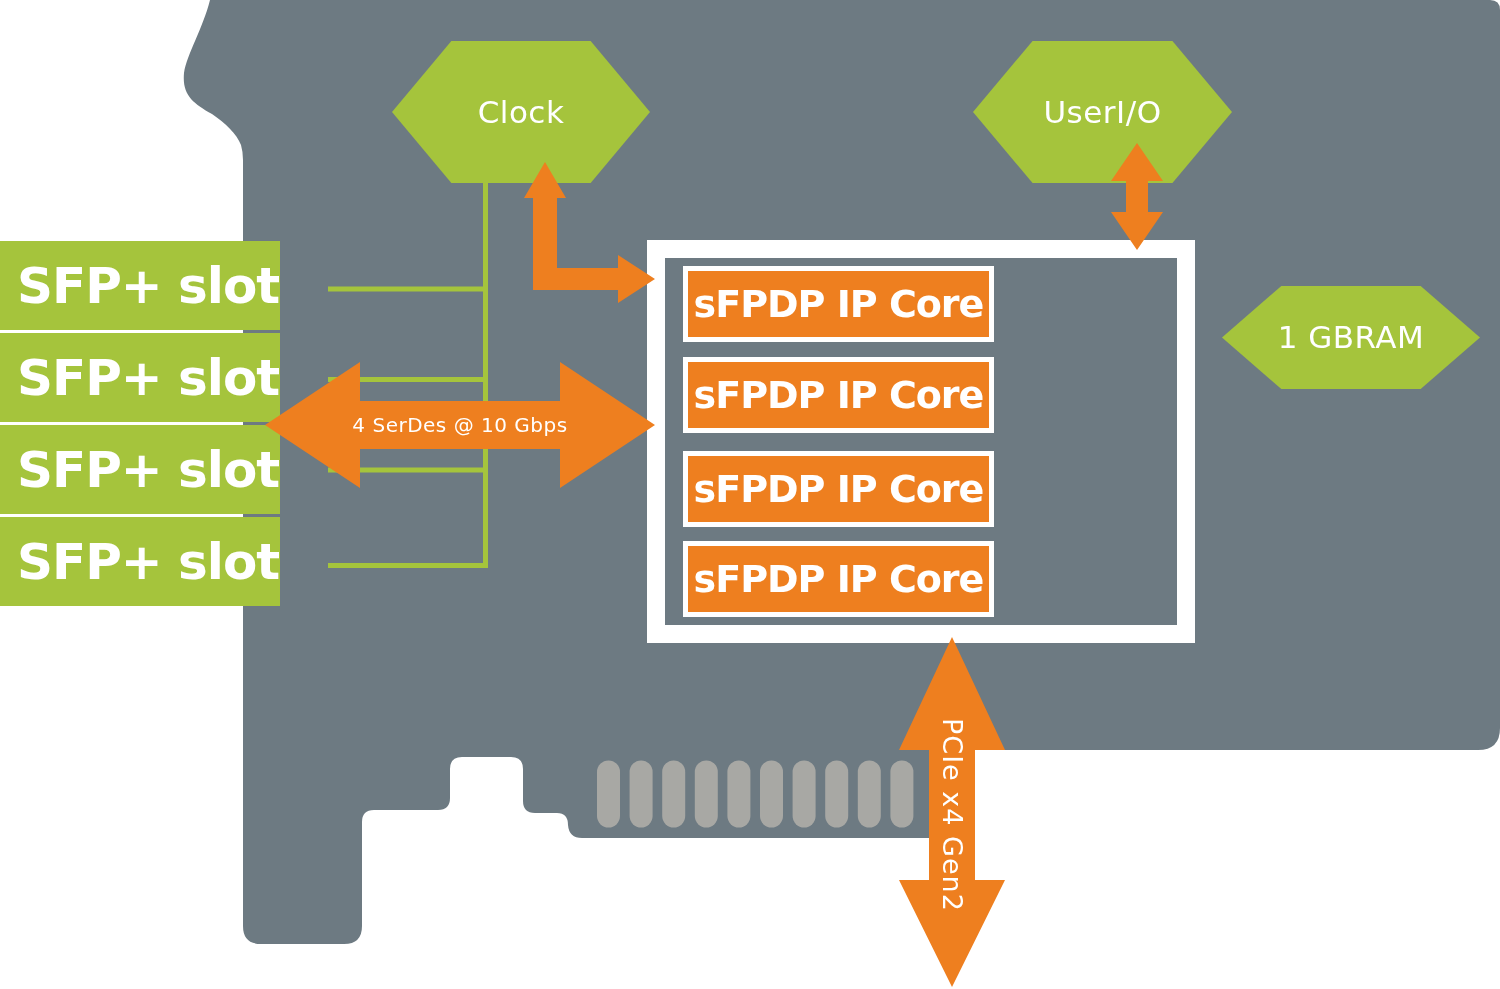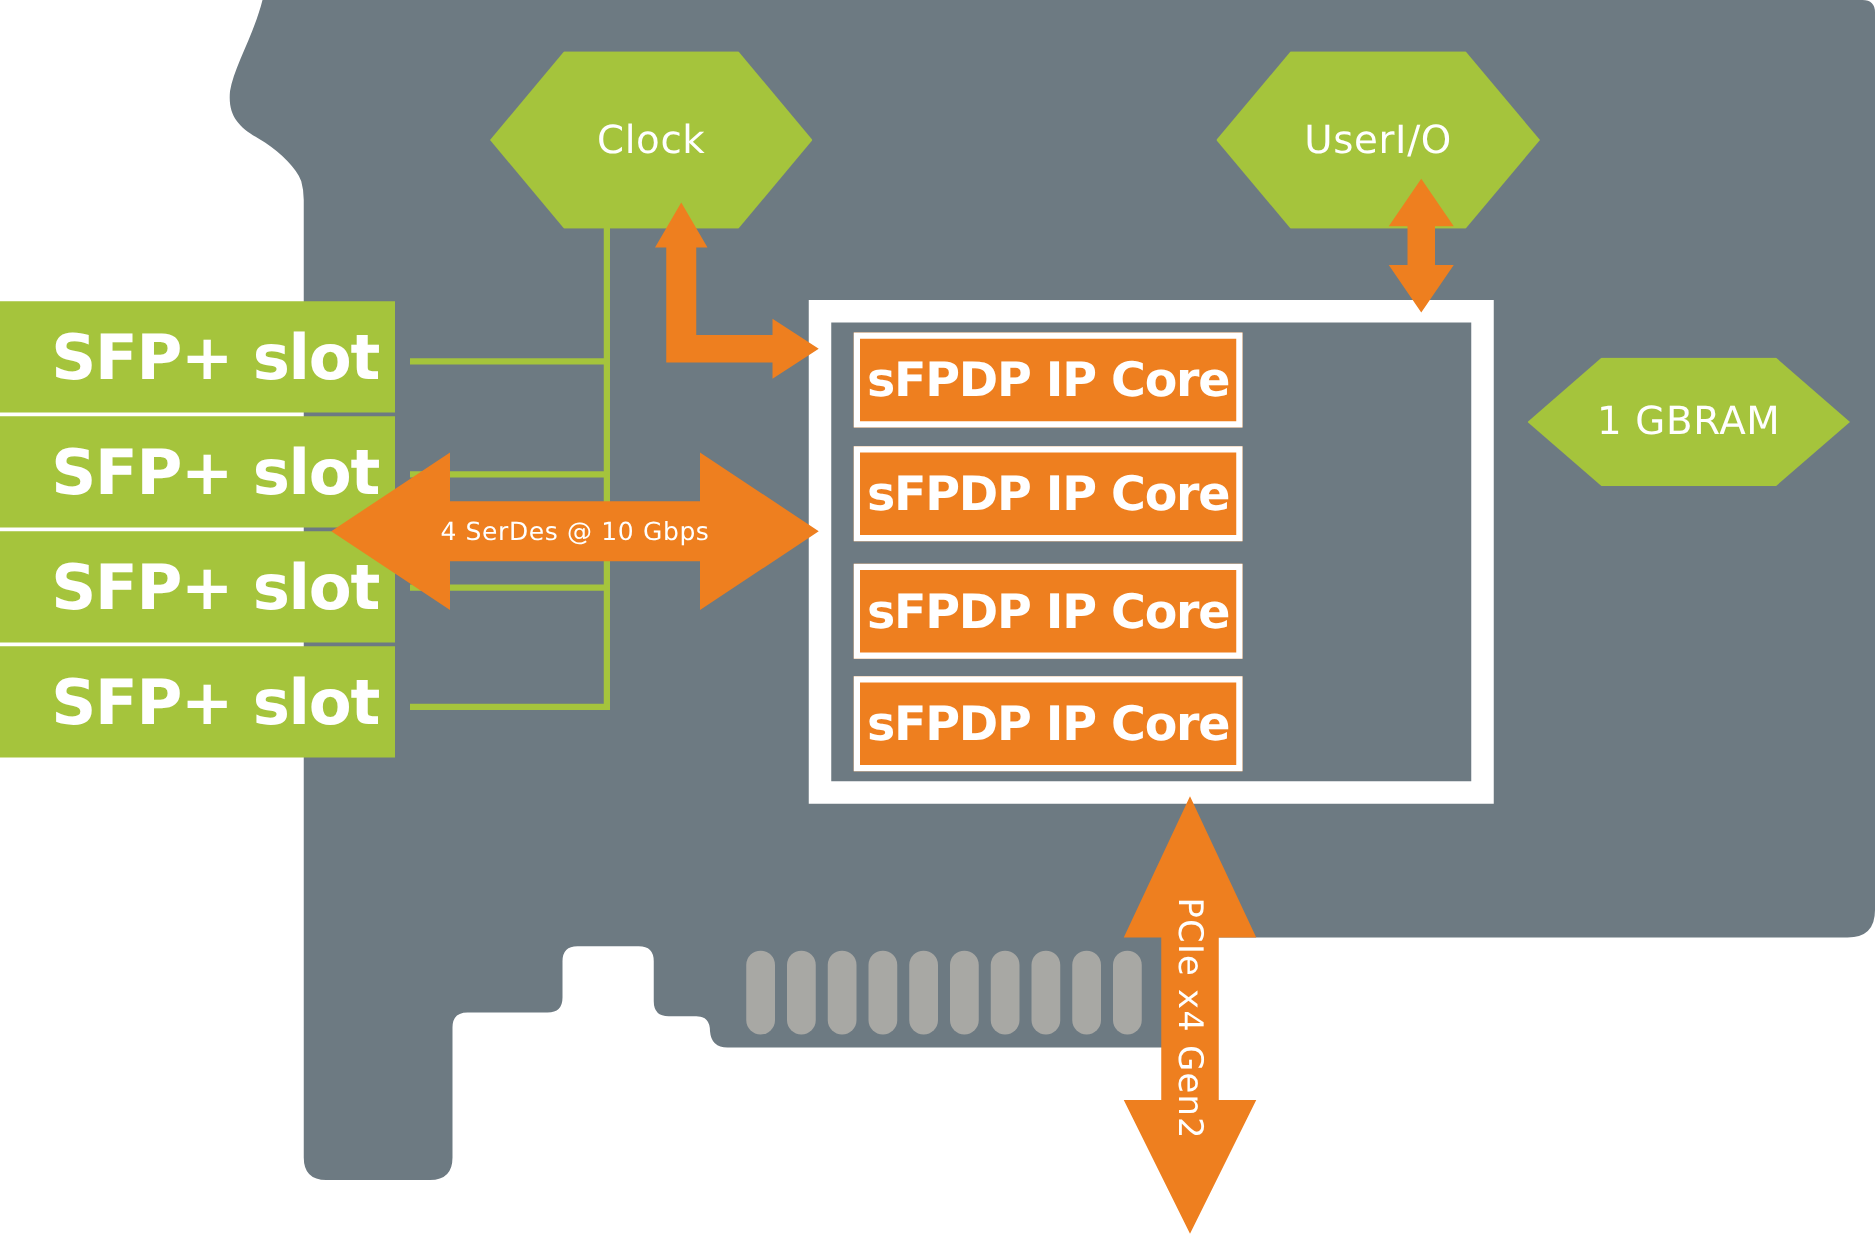--- a/index.html
+++ b/index.html
@@ -12,24 +12,24 @@
   html,body{margin:0;padding:0;background:#ffffff;}
   #stage{
     position:relative;
     width:1500px;height:989px;
     overflow:hidden;
     font-family:"DejaVu Sans","Liberation Sans",sans-serif;
     background:#ffffff;
   }
   #stage svg{position:absolute;left:0;top:0;}
   .slot{
-    position:absolute;left:0;width:316px;height:89px;
+    position:absolute;left:0;width:280px;height:89px;
     background:var(--green);
     display:flex;align-items:center;
-    padding-left:41px;box-sizing:border-box;
+    padding-left:17px;box-sizing:border-box;
     color:var(--white);
     font-size:50px;font-weight:700;letter-spacing:-1px;
     z-index:2;
   }
   .hex{
     position:absolute;
     background:var(--green);
     clip-path:polygon(23% 0%,77% 0%,100% 50%,77% 100%,23% 100%,0% 50%);
     display:flex;flex-direction:row;align-items:center;justify-content:center;
     color:var(--white);

